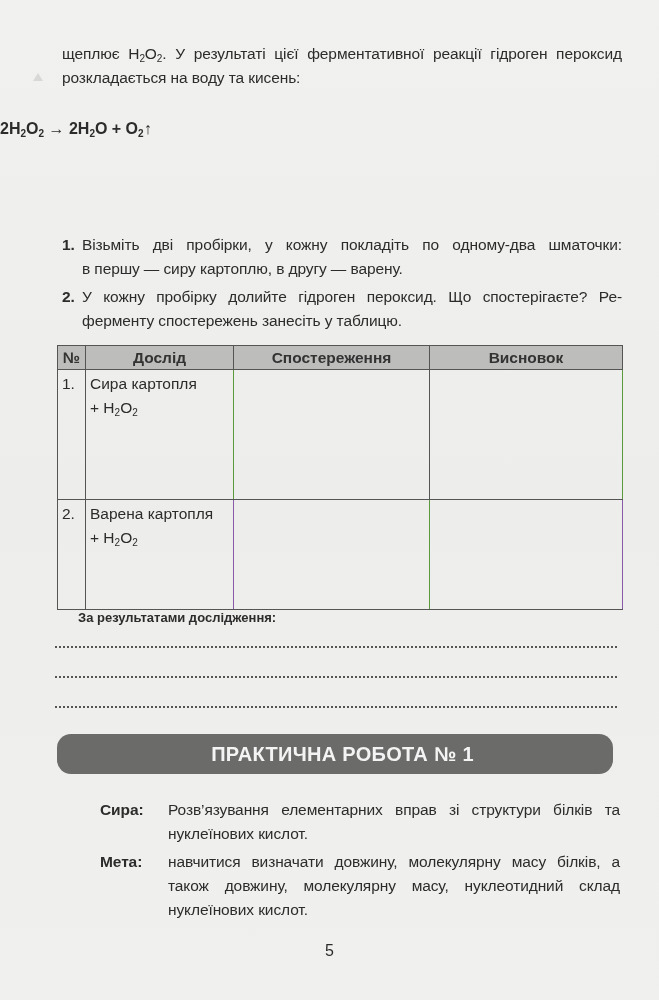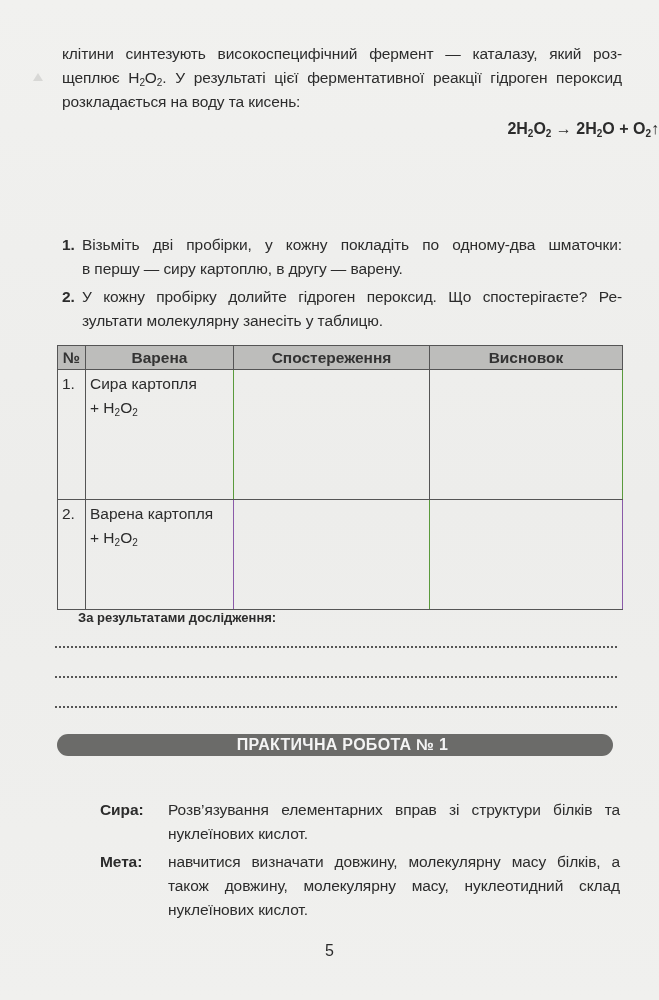--- a/index.html
+++ b/index.html
@@ -13,21 +13,21 @@
       position: relative; width: 659px; height: 1000px;
       background: linear-gradient(180deg, #f1f1ef 0%, #ededeb 50%, #f0f0ee 100%);
     }
     .text { font-size: 15.5px; line-height: 24px; letter-spacing: -0.1px; }
     .para {
       position: absolute; left: 62px; width: 560px; text-align: justify;
     }
     .para .line { display: block; white-space: nowrap; }
     .justify-line { text-align: justify; text-align-last: justify; display: block; }
     .formula {
-      position: absolute; left: 0; width: 659px; top: 120px; text-align: right;
+      position: absolute; left: 0; width: 659px; top: 120px; text-align: left;
       font-weight: bold; font-size: 16px;
     }
     sub { font-size: 10px; vertical-align: -3px; line-height: 0; }
     .item { position: absolute; left: 62px; width: 560px; }
     .item .num { position: absolute; left: 0; top: 0; font-weight: bold; }
     .item .body { margin-left: 20px; }
     table.lab {
       position: absolute; left: 57px; top: 345px; width: 566px;
       border-collapse: collapse; font-size: 15.5px;
     }
@@ -44,23 +44,23 @@
     table.lab tr.r1 td { height: 130px; }
     table.lab tr.r2 td { height: 110px; }
     .results-title {
       position: absolute; left: 78px; top: 610px; font-weight: bold; font-size: 13px;
     }
     .dotline {
       position: absolute; left: 55px; width: 562px; height: 2px;
       border-bottom: 2px dotted #555;
     }
     .banner {
-      position: absolute; left: 57px; top: 734px; width: 556px; height: 22px;
+      position: absolute; left: 57px; top: 734px; width: 556px; height: 40px;
       background: #6b6b69; border-radius: 14px;
-      color: #f4f4f4; font-weight: bold; font-size: 16px; letter-spacing: 0.3px;
+      color: #f4f4f4; font-weight: bold; font-size: 20px; letter-spacing: 0.3px;
       display: flex; align-items: center; justify-content: center; padding-left: 15px;
     }
     .field { position: absolute; left: 100px; width: 520px; }
     .field .lbl { position: absolute; left: 0; top: 0; font-weight: bold; }
     .field .val { margin-left: 68px; text-align: justify; }
     .page-num {
       position: absolute; left: 0; width: 659px; top: 942px; text-align: center; font-size: 16px;
     }
     .margin-mark {
       position: absolute; left: 33px; top: 73px; width: 0; height: 0;
@@ -69,49 +69,48 @@
     }
   </style>
 </head>
 <body>
 
 <div class="page">
 
   <div class="margin-mark"></div>
 
   <div class="para text" style="top:42px;">
-    <span class="justify-line">клітини синтезують високоспецифічний фермент — каталазу, який роз-</span>
     <span class="justify-line"><span>щеплює H</span><sub>2</sub>O<sub>2</sub><span>. У результаті цієї ферментативної реакції гідроген пероксид</span></span>
     <span class="line">розкладається на воду та кисень:</span>
   </div>
 
   <div class="formula">2H<sub>2</sub>O<sub>2</sub> → 2H<sub>2</sub>O + O<sub>2</sub>↑</div>
 
 
   <div class="item text" style="top:233px;">
     <span class="num">1.</span>
     <div class="body">
       <span class="justify-line">Візьміть дві пробірки, у кожну покладіть по одному-два шматочки:</span>
       <span class="line">в першу — сиру картоплю, в другу — варену.</span>
     </div>
   </div>
 
   <div class="item text" style="top:285px;">
     <span class="num">2.</span>
     <div class="body">
       <span class="justify-line">У кожну пробірку долийте гідроген пероксид. Що спостерігаєте? Ре-</span>
-      <span class="line">зультати молекулярну занесіть у таблицю.</span>
+      <span class="line">ферменту спостережень занесіть у таблицю.</span>
     </div>
   </div>
 
   <table class="lab">
     <thead>
       <tr>
         <th style="width:28px;">№</th>
-        <th style="width:148px;">Варена</th>
+        <th style="width:148px;">Дослід</th>
         <th style="width:196px;">Спостереження</th>
         <th>Висновок</th>
       </tr>
     </thead>
     <tbody>
       <tr class="r1">
         <td>1.</td>
         <td class="green">
           <span style="display:block">Сира картопля</span>
           <span style="display:block">+ H<sub>2</sub>O<sub>2</sub></span>

